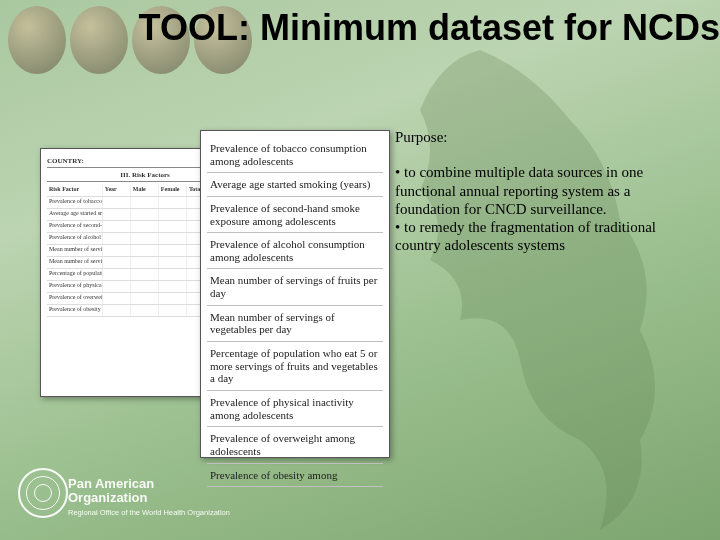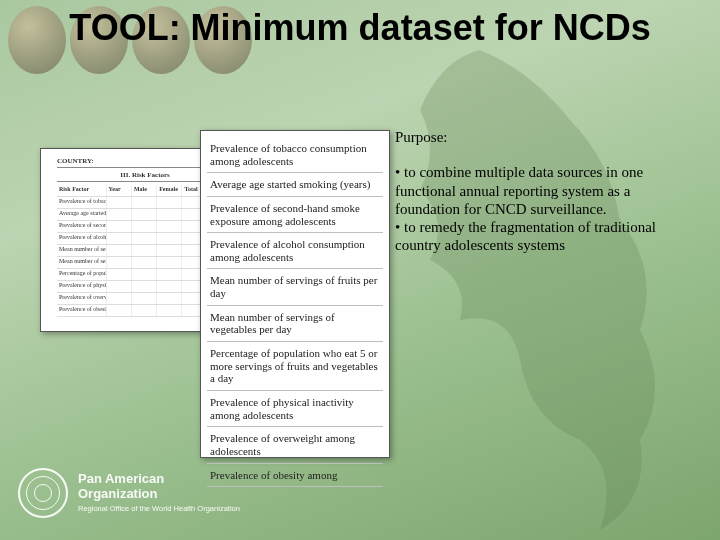--- a/index.html
+++ b/index.html
@@ -1,33 +1,33 @@
 <!DOCTYPE html>
 <html><head>
 <meta charset="utf-8">
 <style>
   html,body{margin:0;padding:0;width:720px;height:540px;overflow:hidden;font-family:"Times New Roman",serif;}
   .slide{position:relative;width:720px;height:540px;background:linear-gradient(160deg,#a9c8a0 0%,#bcd4b1 30%,#9dc191 60%,#7da56f 100%);}
   .bg-map{position:absolute;right:-40px;top:30px;width:420px;height:520px;opacity:0.25;pointer-events:none;}
   .bg-map svg{width:100%;height:100%;}
   .banner-faces{position:absolute;top:0;left:0;width:260px;height:80px;opacity:0.55;display:flex;gap:4px;padding:6px 8px;box-sizing:border-box;}
   .face{flex:1;border-radius:50%;background:radial-gradient(circle at 35% 30%,#d8b896,#6a5a46 80%);}
-  .title{position:absolute;top:8px;left:0;right:0;text-align:center;font-family:Arial,Helvetica,sans-serif;font-weight:bold;font-size:36px;line-height:1.12;color:#000;}
+  .title{position:absolute;top:8px;left:0;right:0;text-align:right;font-family:Arial,Helvetica,sans-serif;font-weight:bold;font-size:36px;line-height:1.12;color:#000;}
   .doc-stack{position:absolute;top:130px;left:40px;width:320px;height:330px;}
   .doc{position:absolute;background:#fff;border:1px solid #555;box-shadow:2px 2px 6px rgba(0,0,0,.35);box-sizing:border-box;}
-  .doc.a{top:18px;left:0;width:210px;height:184px;padding:8px 16px;font-size:6px;color:#333;}
+  .doc.a{top:18px;left:0;width:210px;height:249px;padding:8px 6px;font-size:6px;color:#333;}
   .doc.a .hdr{font-weight:bold;font-size:7px;border-bottom:1px solid #888;padding-bottom:2px;margin-bottom:3px;}
   .doc.a .row{display:flex;border-bottom:1px solid #ddd;min-height:11px;}
   .doc.a .row>div{flex:1;border-right:1px solid #eee;padding:1px 2px;white-space:nowrap;overflow:hidden;}
   .doc.a .row>div:first-child{flex:2.2;}
   .doc.b{top:0;left:160px;width:190px;height:328px;padding:6px;font-size:11px;color:#222;}
   .doc.b .entry{border-bottom:1px solid #bfbfbf;padding:5px 3px;line-height:1.15;filter:blur(.35px);}
   .purpose{position:absolute;top:128px;left:395px;width:298px;font-size:15px;line-height:1.22;color:#000;}
   .purpose .lbl{margin-bottom:17px;}
-  .logo{position:absolute;left:18px;bottom:22px;display:flex;align-items:center;gap:10px;color:#fff;opacity:.92;}
+  .logo{position:absolute;left:18px;bottom:22px;display:flex;align-items:flex-end;color:#fff;opacity:.92;}
   .logo .emblem{width:46px;height:46px;border-radius:50%;border:2px solid #fff;position:relative;}
   .logo .emblem:before,.logo .emblem:after{content:"";position:absolute;border:1px solid #fff;border-radius:50%;}
   .logo .emblem:before{top:6px;left:6px;right:6px;bottom:6px;}
   .logo .emblem:after{top:14px;left:14px;right:14px;bottom:14px;}
   .logo .txt{font-family:Arial,Helvetica,sans-serif;font-size:9.5px;line-height:1.15;}
   .logo .brand{font-size:13px;font-weight:bold;}
   .url{position:absolute;bottom:14px;left:0;right:0;text-align:center;font-size:20px;color:#002a8a;text-decoration:underline;font-family:"Times New Roman",serif;}
 </style>
 </head>
 <body>

